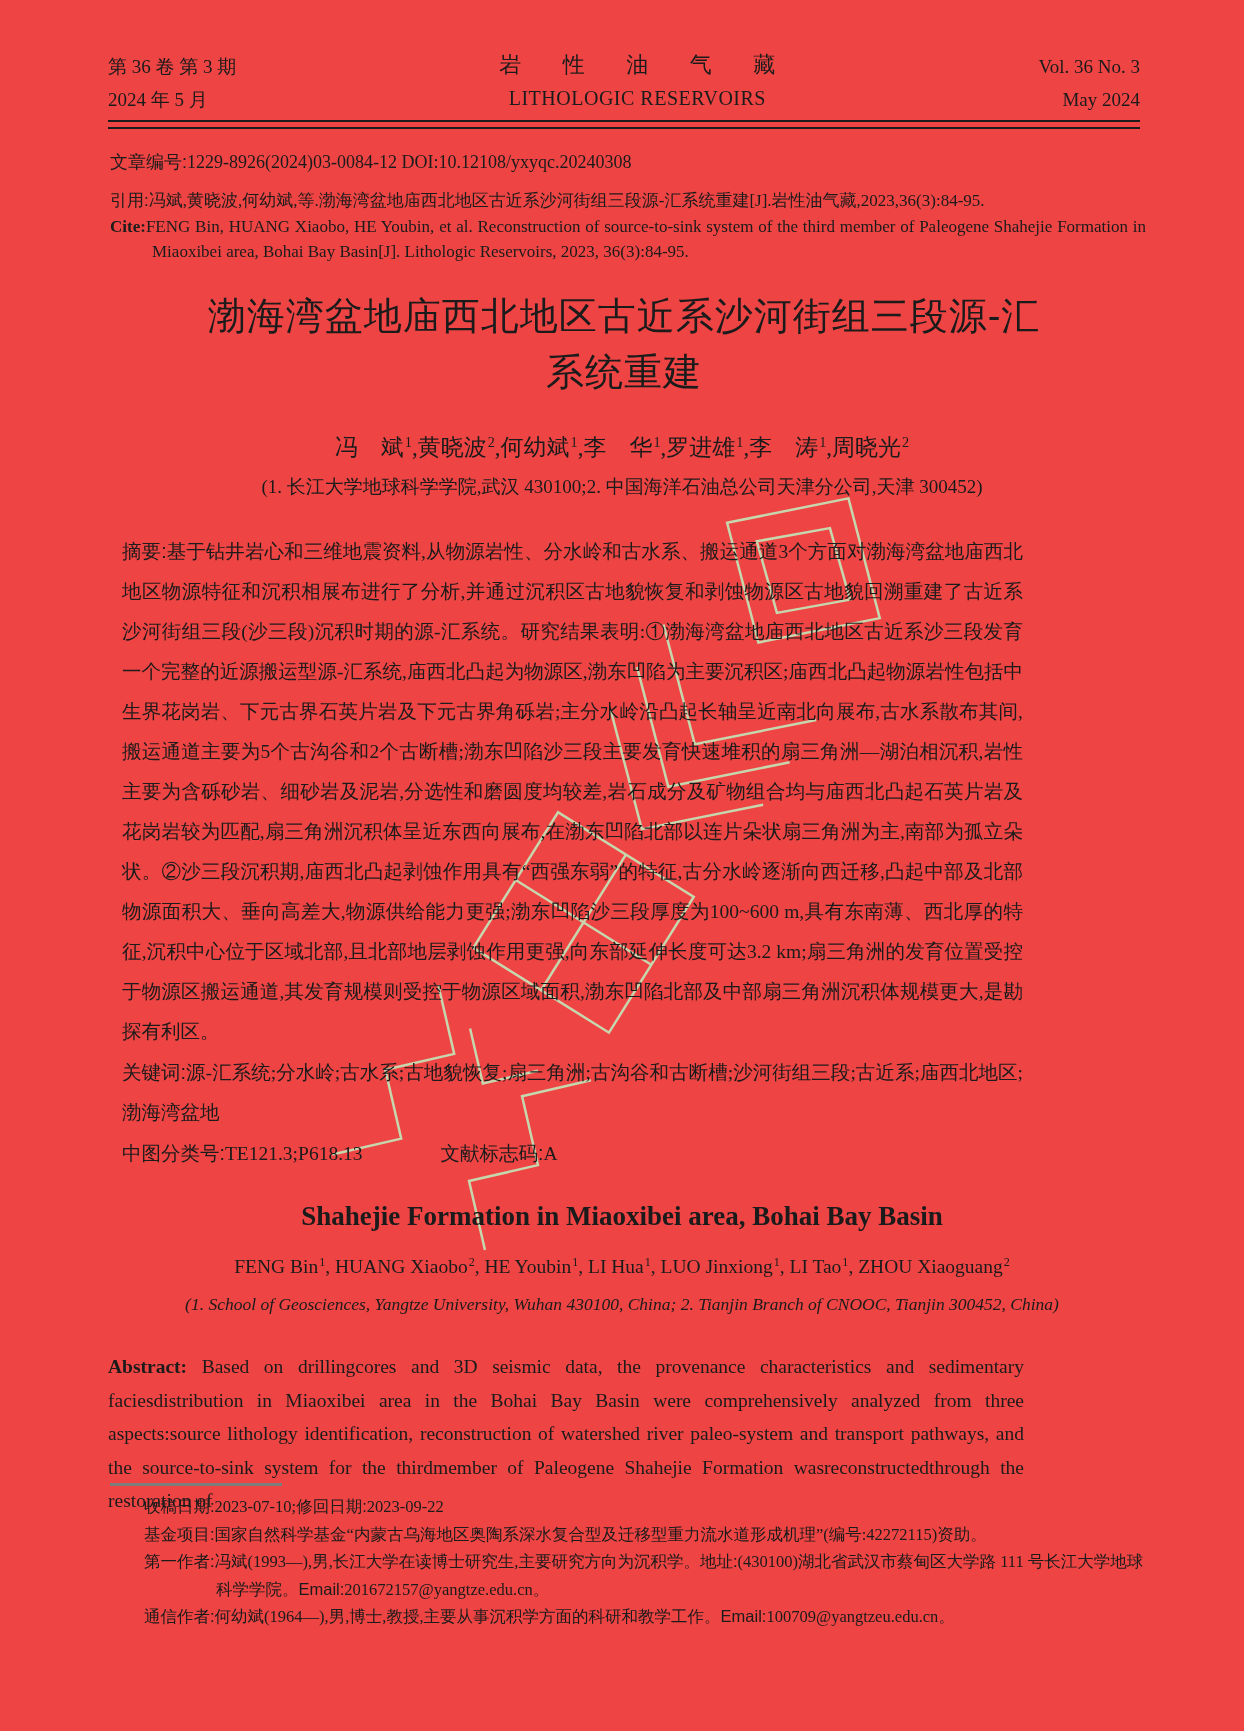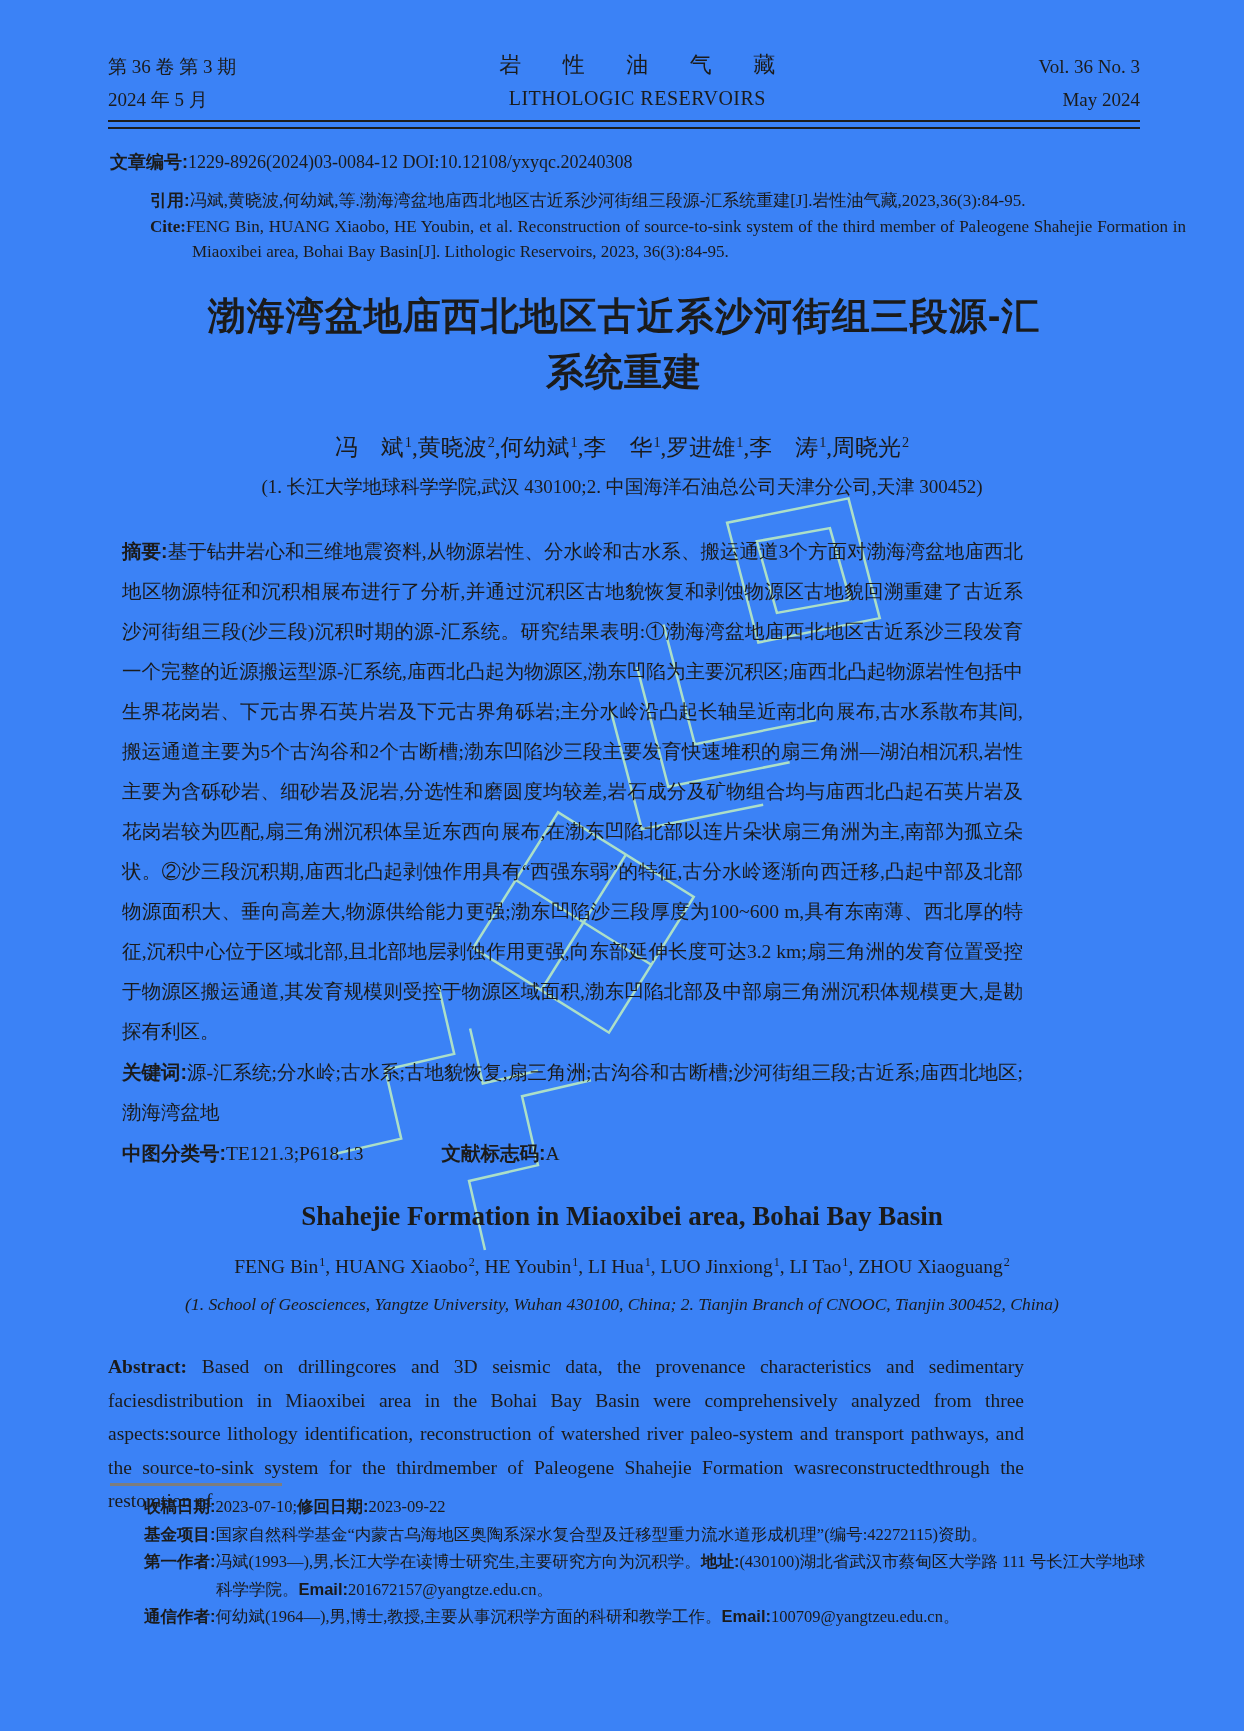--- a/index.html
+++ b/index.html
@@ -1,36 +1,36 @@
 <!DOCTYPE html>
 <html><head>
 <meta charset="utf-8">
 <style>
   html,body{margin:0;padding:0;background:#ffffff;}
-  .page{position:relative;width:1244px;height:1731px;background:#3b82f6;overflow:hidden;
+  .page{position:relative;width:1244px;height:1731px;background:#ef4444;overflow:hidden;
         font-family:"Liberation Serif","DejaVu Serif",serif;color:#1b1b1b;}
   .watermark{position:absolute;left:230px;top:420px;width:760px;height:920px;z-index:0;opacity:.85;}
   .layer{position:absolute;z-index:1;}
-  .ht{font-family:"Liberation Sans","DejaVu Sans",sans-serif;font-weight:700;}
+  .ht{font-family:"Liberation Sans","DejaVu Sans",sans-serif;font-weight:400;}
   .b{font-weight:700;}
   sup{font-size:62%;vertical-align:baseline;position:relative;top:-0.55em;margin-left:1px;}
 
   .header{left:108px;top:50px;width:1032px;display:flex;justify-content:space-between;align-items:flex-start;}
   .h-left{font-size:19px;line-height:33px;}
   .h-right{font-size:19px;line-height:33px;text-align:right;}
   .h-center{text-align:center;}
   .h-center .cn{font-size:22px;letter-spacing:18px;padding-left:18px;}
   .h-center .en{font-size:20px;letter-spacing:.5px;margin-top:7px;}
   .rule-double{left:108px;top:120px;width:1032px;height:5px;
                border-top:2px solid #1c1c1c;border-bottom:2px solid #1c1c1c;}
 
   .meta{left:110px;top:150px;width:1032px;font-size:18px;}
   .meta .doi-wrap{}
 
-  .cite{left:110px;top:188px;width:1036px;font-size:17px;line-height:25.5px;margin-left:40px;}
+  .cite{left:110px;top:188px;width:1036px;font-size:17px;line-height:25.5px;}
   .cite p{margin:0;padding-left:42px;text-indent:-42px;text-align:justify;}
 
   .title-cn{left:0;top:286px;width:100%;text-align:center;font-size:38px;line-height:56px;
             letter-spacing:1px;margin:2px;}
   .authors-cn{left:0;top:432px;width:100%;text-align:center;font-size:23px;}
   .affil-cn{left:0;top:474px;width:100%;text-align:center;font-size:19px;}
 
   .abstract-block{left:122px;top:531px;width:901px;font-size:19.5px;line-height:40px;}
   .abstract-block p{margin:0;text-align:justify;}
   .clc-gap{margin-left:78px;}

